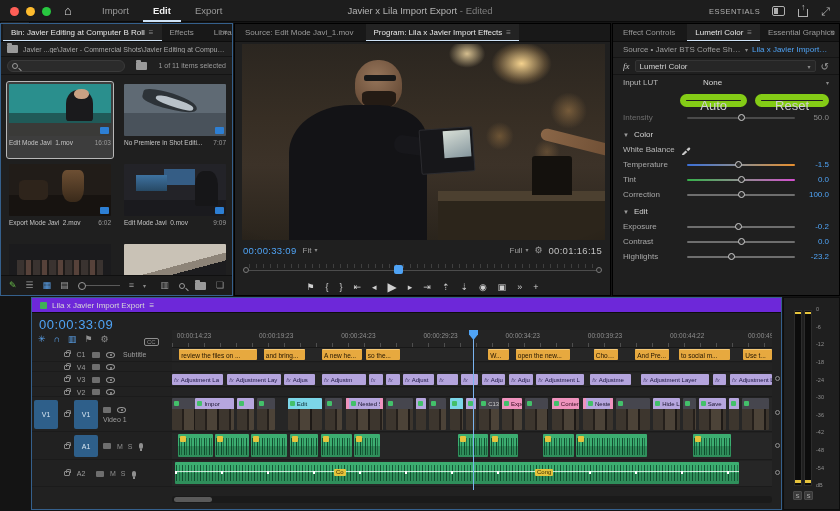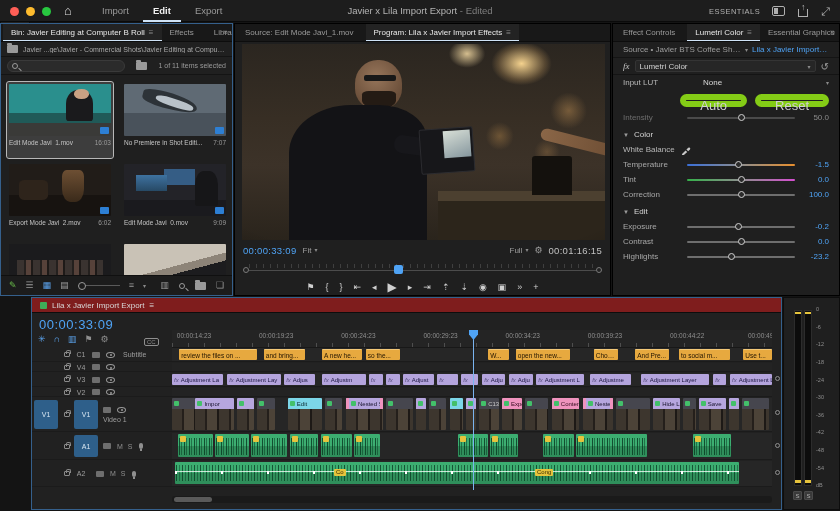--- a/index.html
+++ b/index.html
@@ -148,21 +148,21 @@
 
   
   #tools-panel{left:0;top:297px;width:30px;height:214px;background:#232323;border:1px solid #0d0d0d;display:flex;flex-direction:column;align-items:center;padding-top:3px;gap:6px}
   .tool{width:22px;height:18px;display:flex;align-items:center;justify-content:center;color:#b8b8b8;font-size:11px;border-radius:3px}
   .tool.active{background:#2d7fd4;color:#fff}
   .tool svg{display:block}
   #tool-bottom{margin-top:auto;margin-bottom:4px;color:#7a7a7a;font-size:10px}
 
   
   #timeline-panel{left:31px;top:297px;width:751px;height:213px;background:#212121;border:1px solid #35608c}
-  #tl-tabbar{height:15px;background:#7f1d1d;border-bottom:1px solid #0d0d0d;display:flex;align-items:center;gap:5px;padding:0 8px;font-size:8px;color:#d8d8d8}
+  #tl-tabbar{height:15px;background:#6d28d9;border-bottom:1px solid #0d0d0d;display:flex;align-items:center;gap:5px;padding:0 8px;font-size:8px;color:#d8d8d8}
   #tl-tab-sq{width:7px;height:7px;background:#3fae58;border-radius:1px}
   #tl-timecode{position:absolute;left:7px;top:19px;font-size:13px;color:#4fa3f5;letter-spacing:.5px}
   #tl-icons{position:absolute;left:6px;top:37px;display:flex;gap:8px;align-items:center}
   #tl-icons .ic{font-size:9px;color:#8f8f8f;line-height:1}
   #tl-icons .ic.blue{color:#5aa0e8}
   #tl-ruler{position:absolute;left:140px;top:32px;width:600px;height:18px;background:#242424;border-bottom:1px solid #181818;overflow:hidden}
   #tl-ruler::after{content:'';position:absolute;left:0;right:0;bottom:0;height:4px;background:repeating-linear-gradient(90deg,#4e4e4e 0 1px,transparent 1px 16px)}
   .rlabel{position:absolute;top:2px;font-size:6.5px;color:#8f8f8f;white-space:nowrap}
   .trackrow{position:absolute;left:140px;width:600px;background:#262626;border-bottom:1px solid #1b1b1b;overflow:hidden}
   .hdrrow{position:absolute;left:0;width:140px;border-bottom:1px solid #1b1b1b;display:flex;align-items:center;gap:0;font-size:7px;color:#9e9e9e}

